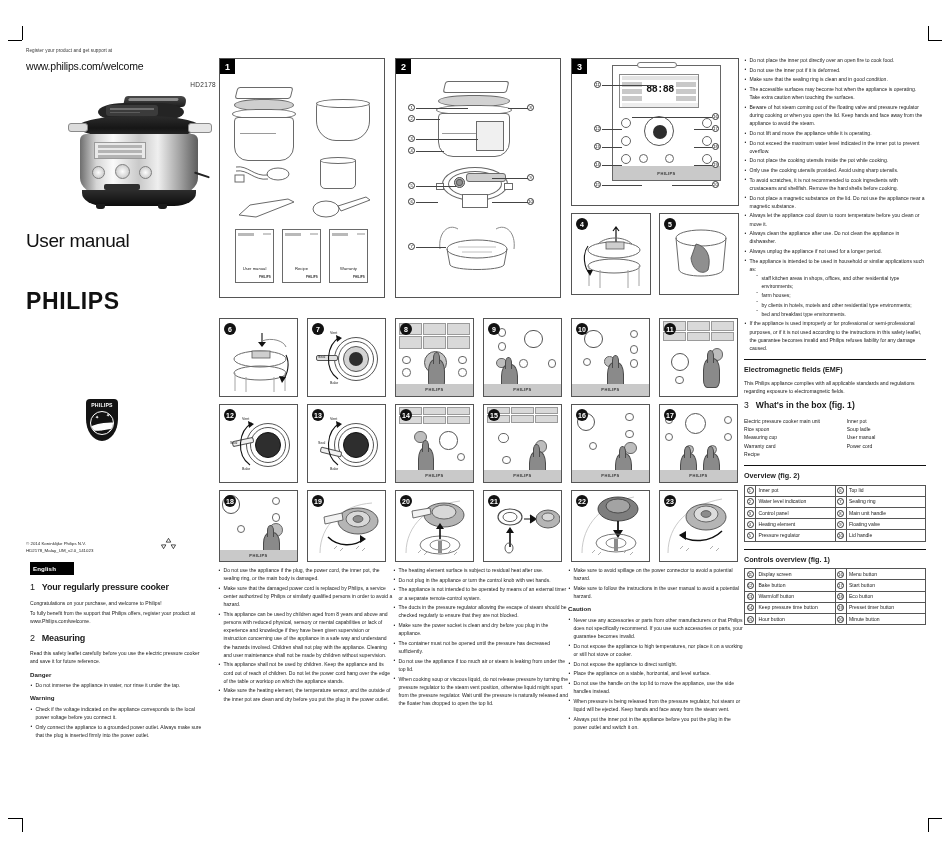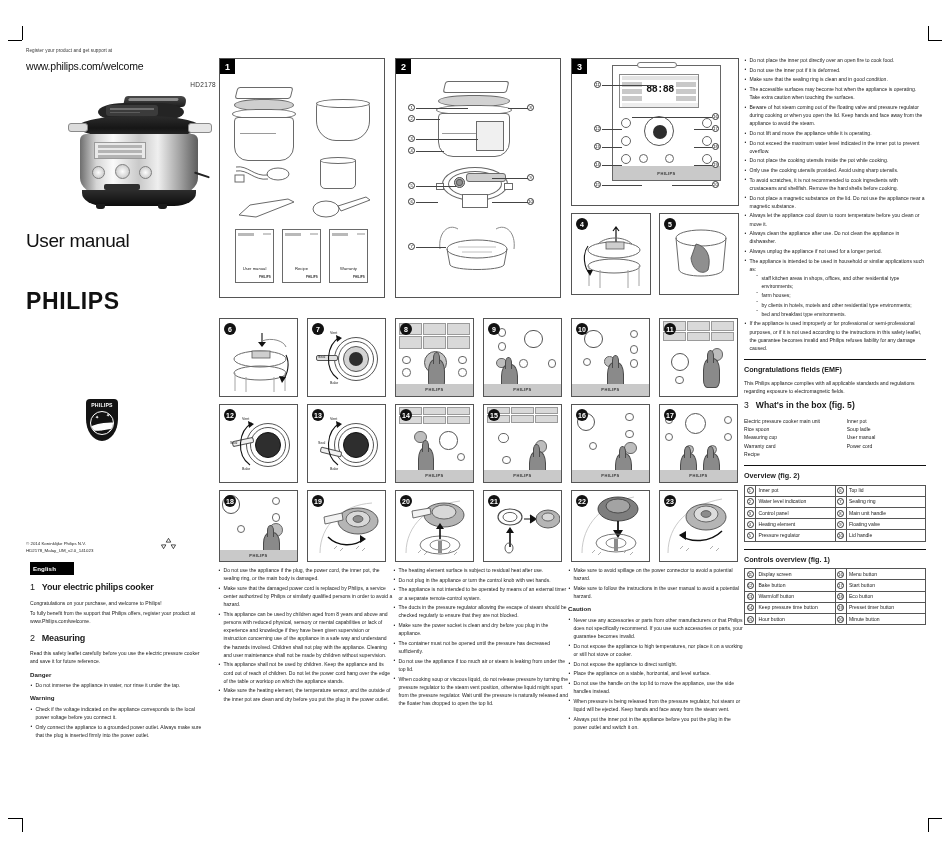--- a/index.html
+++ b/index.html
@@ -218,21 +218,21 @@
       <path d="M12 3.5 L15.4 9.2 L8.6 9.2 Z"></path>
       <path d="M4.6 19 L1.4 13.4 L8.1 13.3 Z"></path>
       <path d="M19.4 19 L22.6 13.4 L15.9 13.3 Z"></path>
     </g>
   </svg>
 
   <div class="col" style="left:30px; top:562px; width:176px;">
     <div class="lang-bar">English</div>
     <h1>
       <span class="num">1</span>
-      <span>Your electric philips cooker</span>
+      <span>Your regularly pressure cooker</span>
     </h1>
     <p>Congratulations on your purchase, and welcome to Philips!</p>
     <p>To fully benefit from the support that Philips offers, register your product at www.Philips.com/welcome.</p>
 
     <h1>
       <span class="num">2</span>
       <span>Measuring</span>
     </h1>
     <p>Read this safety leaflet carefully before you use the electric pressure cooker and save it for future reference.</p>
 
@@ -310,26 +310,26 @@
           <li>staff kitchen areas in shops, offices, and other residential type environments;</li>
           <li>farm houses;</li>
           <li>by clients in hotels, motels and other residential type environments;</li>
           <li>bed and breakfast type environments.</li>
         </ul>
       </li>
       <li>If the appliance is used improperly or for professional or semi-professional purposes, or if it is not used according to the instructions in this safety leaflet, the guarantee becomes invalid and Philips refuses liability for any damage caused.</li>
     </ul>
 
     <div class="rule"></div>
-    <h3 class="sec">Congratulations fields (EMF)</h3>
+    <h3 class="sec">Electromagnetic fields (EMF)</h3>
     <p>This Philips appliance complies with all applicable standards and regulations regarding exposure to electromagnetic fields.</p>
 
     <h3 class="secbig">
       <span class="num">3</span>
-      <span>What's in the box (fig. 5)</span>
+      <span>What's in the box (fig. 1)</span>
     </h3>
     <div class="box-grid">
       <div>
         <div>Electric pressure cooker main unit</div>
         <div>Rice spoon</div>
         <div>Measuring cup</div>
         <div>Warranty card</div>
         <div>Recipe</div>
       </div>
       <div>

